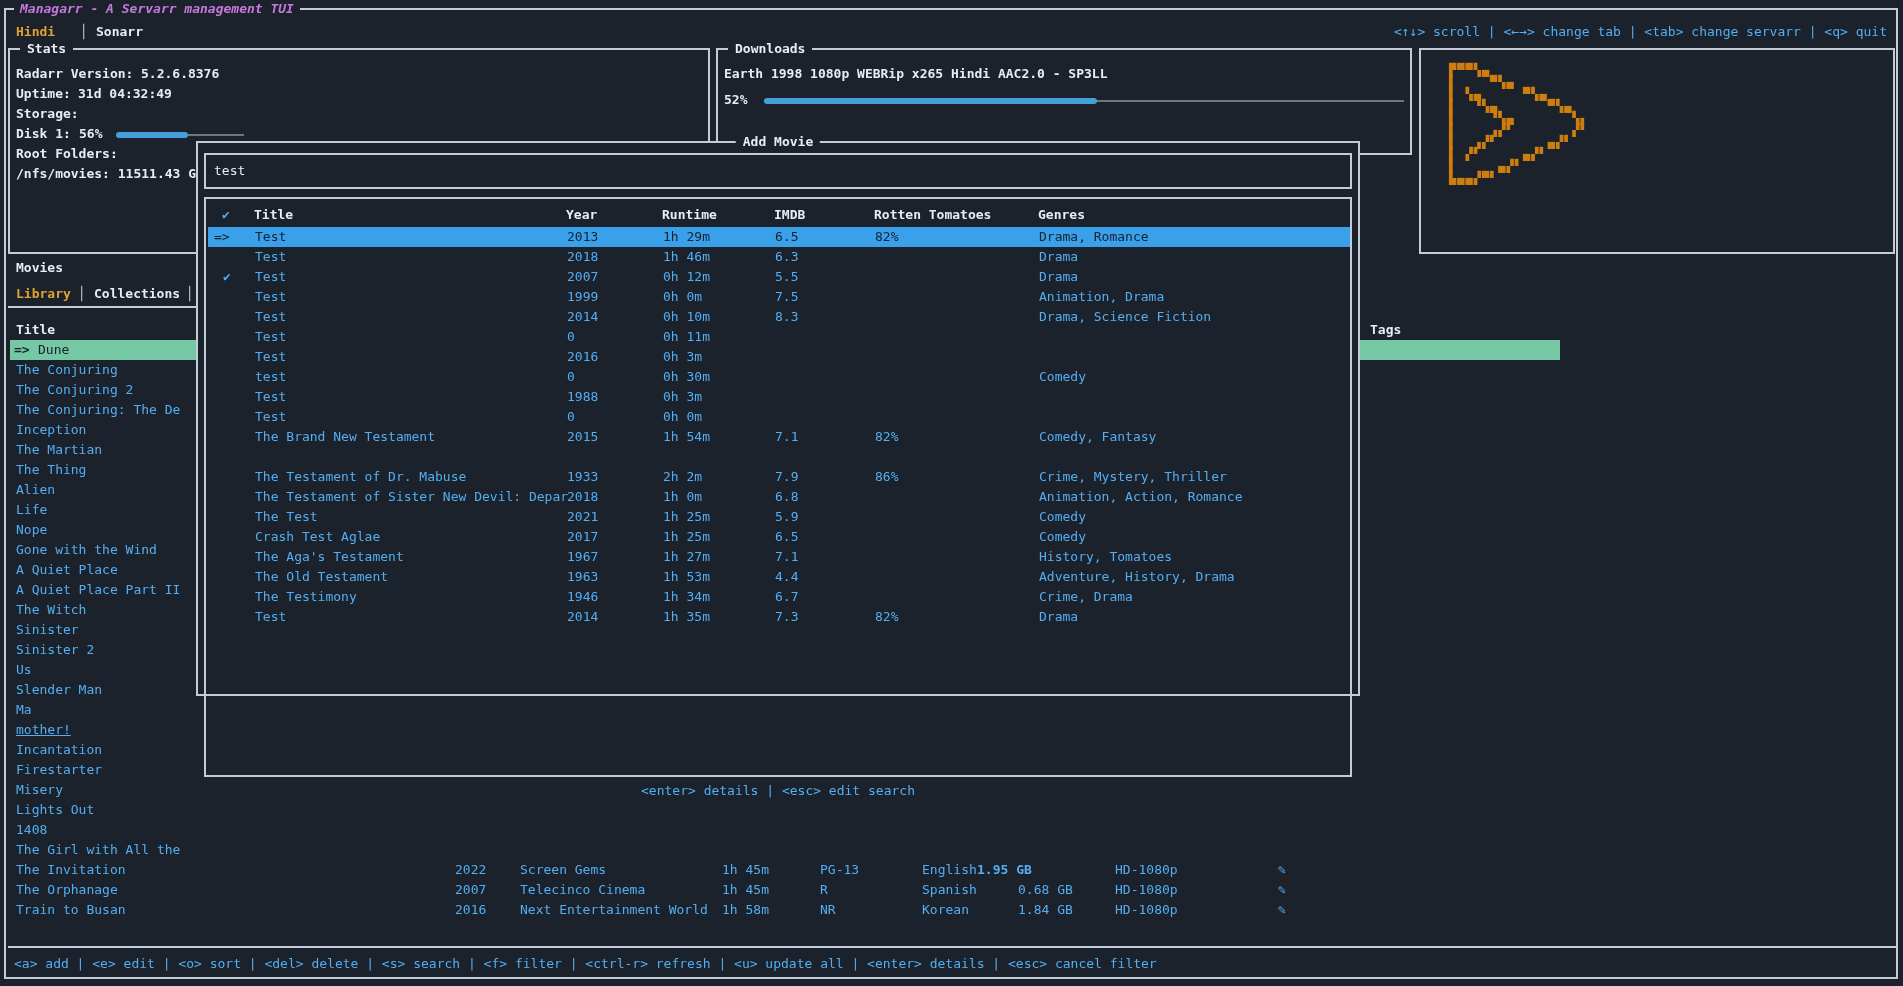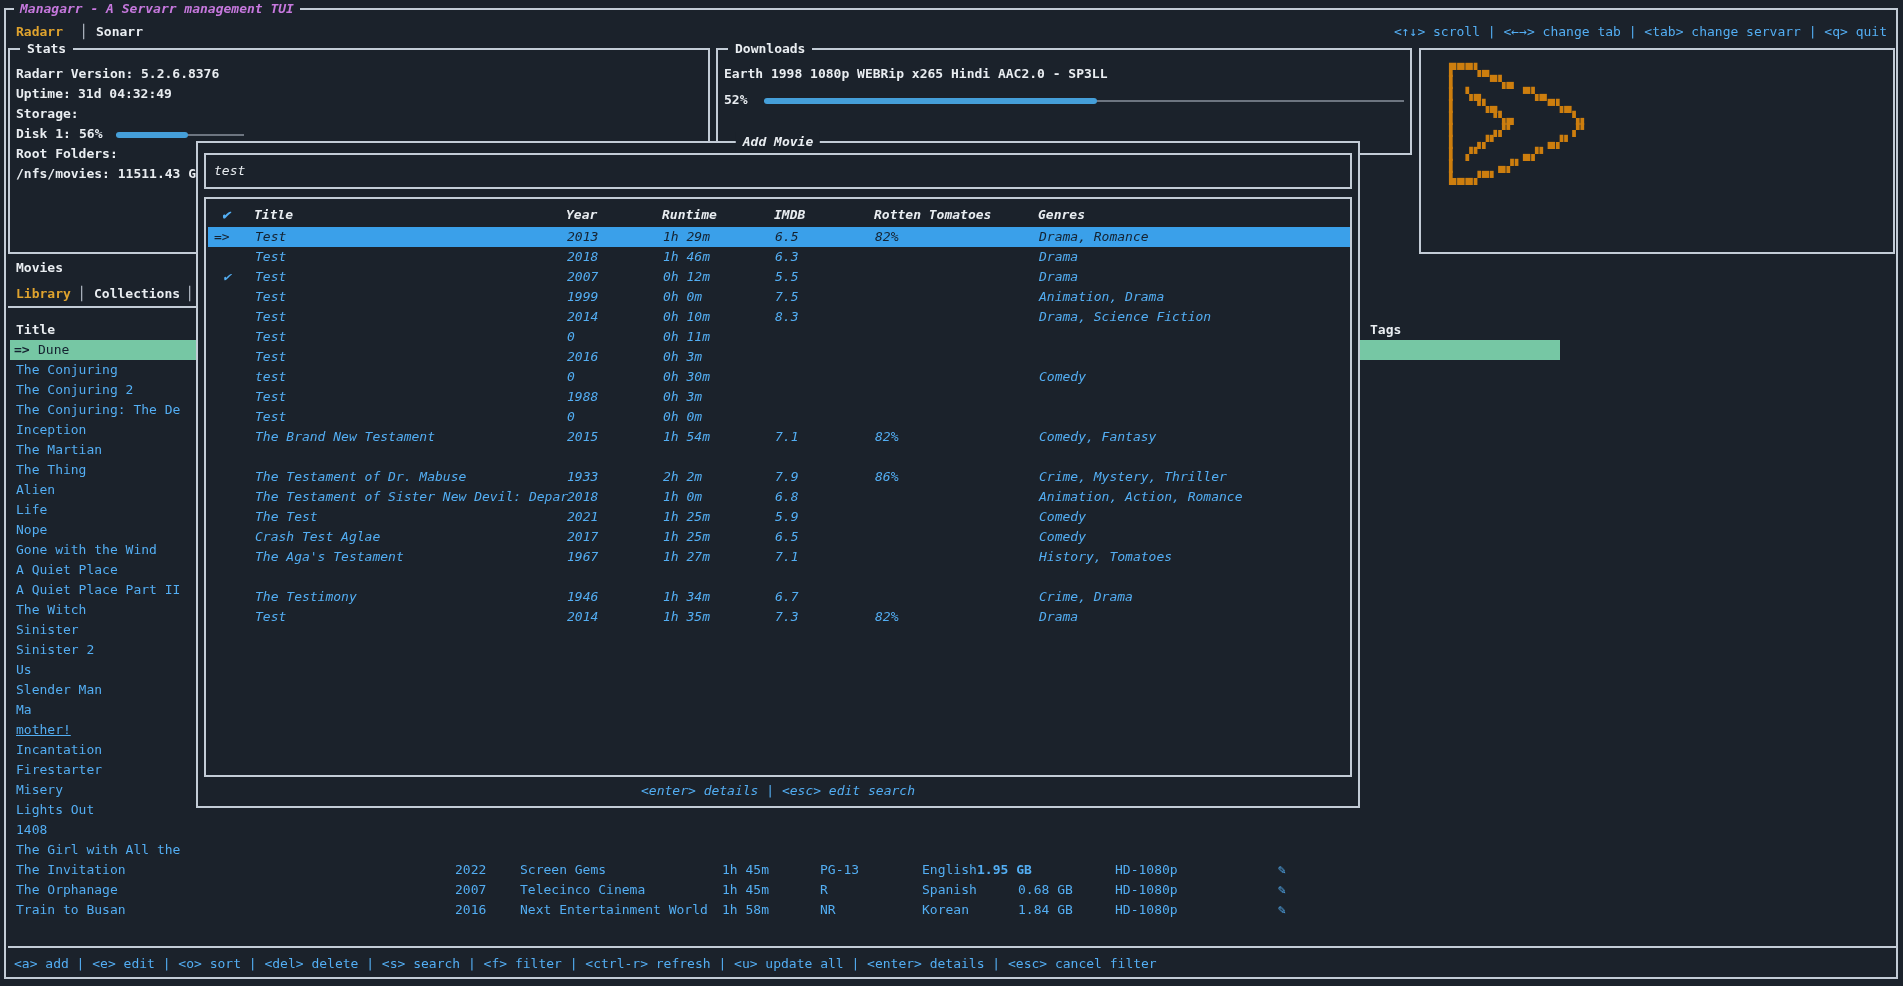--- a/index.html
+++ b/index.html
@@ -32,21 +32,21 @@
 </style>
 </head>
 <body>
 
 <div class="app">
 
   <div class="abs" style="left:4px;top:8px;width:1894px;height:971px;border:2px solid var(--border);"></div>
 
   <div class="abs mag" style="left:14px;top:0;height:18px;line-height:18px;background:var(--bg);padding:0 6px;white-space:pre;">Managarr - A Servarr management TUI</div>
 
-  <span class="cell orange" style="left:16px;top:22px;">Radarr</span>
+  <span class="cell orange" style="left:16px;top:22px;">Hindi</span>
   <span class="cell gray" style="left:80px;top:22px;">│</span>
   <span class="cell wb" style="left:96px;top:22px;">Sonarr</span>
   <span class="cell blue" style="right:16px;top:22px;">&lt;↑↓&gt; scroll | &lt;←→&gt; change tab | &lt;tab&gt; change servarr | &lt;q&gt; quit</span>
 
   <div class="panel" style="left:8px;top:48px;width:702px;height:206px;">
     <span class="ptitle">Stats</span>
     <span class="cell wb" style="left:6px;top:14px;">Radarr Version:</span>
     <span class="cell wb" style="left:131px;top:14px;">5.2.6.8376</span>
     <span class="cell wb" style="left:6px;top:34px;">Uptime:</span>
     <span class="cell wb" style="left:68px;top:34px;">31d 04:32:49</span>
@@ -205,21 +205,21 @@
         <span class="cell blue" style="left: 912px;">Korean</span>
         <span class="cell blue" style="left: 1008px;">1.84 GB</span>
         <span class="cell blue" style="left: 1105px;">HD-1080p</span>
         <span class="cell blue" style="left: 1268px;">✎</span>
       </div>
     </div>
 
   <div class="hline" style="left:8px;top:946px;width:1889px;"></div>
   <span class="cell blue" style="left:14px;top:954px;">&lt;a&gt; add | &lt;e&gt; edit | &lt;o&gt; sort | &lt;del&gt; delete | &lt;s&gt; search | &lt;f&gt; filter | &lt;ctrl-r&gt; refresh | &lt;u&gt; update all | &lt;enter&gt; details | &lt;esc&gt; cancel filter</span>
 
-  <div class="panel" style="left:196px;top:141px;width:1164px;height:667px;background:var(--bg);z-index:10;font-style:italic;">
+  <div class="panel" style="left:196px;top:141px;width:1164px;height:555px;background:var(--bg);z-index:10;">
     <div class="ptitle" style="left:50%;transform:translateX(-50%);">Add Movie</div>
 
     <div class="abs" style="left:6px;top:10px;width:1148px;height:36px;border:2px solid var(--border);">
       <span class="cell" style="left:8px;top:6px;color:#e9edf1;">test</span>
     </div>
 
     <div class="abs" style="left:6px;top:54px;width:1148px;height:580px;border:2px solid var(--border);">
       <span class="cell wb blue" style="left:16px;top:6px;color:var(--blue);">✔</span>
       <span class="cell wb" style="left:48px;top:6px;">Title</span>
       <span class="cell wb" style="left:360px;top:6px;">Year</span>
@@ -329,20 +329,27 @@
             <span class="cell blue" style="left: 567px;">6.5</span>
             <span class="cell blue" style="left: 831px;">Comedy</span>
           </div>
           <div class="mrow" style="top: 320px;">
             <span class="cell blue" style="left: 47px;">The Aga's Testament</span>
             <span class="cell blue" style="left: 359px;">1967</span>
             <span class="cell blue" style="left: 455px;">1h 27m</span>
             <span class="cell blue" style="left: 567px;">7.1</span>
             <span class="cell blue" style="left: 831px;">History, Tomatoes</span>
           </div>
+          <div class="mrow" style="top: 340px;">
+            <span class="cell blue" style="left: 47px;">The Old Testament</span>
+            <span class="cell blue" style="left: 359px;">1963</span>
+            <span class="cell blue" style="left: 455px;">1h 53m</span>
+            <span class="cell blue" style="left: 567px;">4.4</span>
+            <span class="cell blue" style="left: 831px;">Adventure, History, Drama</span>
+          </div>
           <div class="mrow" style="top: 360px;">
             <span class="cell blue" style="left: 47px;">The Testimony</span>
             <span class="cell blue" style="left: 359px;">1946</span>
             <span class="cell blue" style="left: 455px;">1h 34m</span>
             <span class="cell blue" style="left: 567px;">6.7</span>
             <span class="cell blue" style="left: 831px;">Crime, Drama</span>
           </div>
           <div class="mrow" style="top: 380px;">
             <span class="cell blue" style="left: 47px;">Test</span>
             <span class="cell blue" style="left: 359px;">2014</span>

